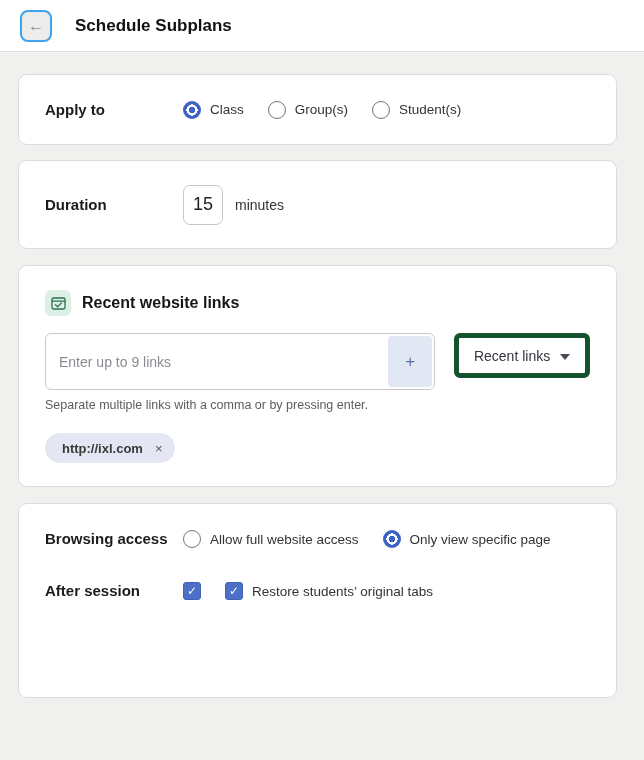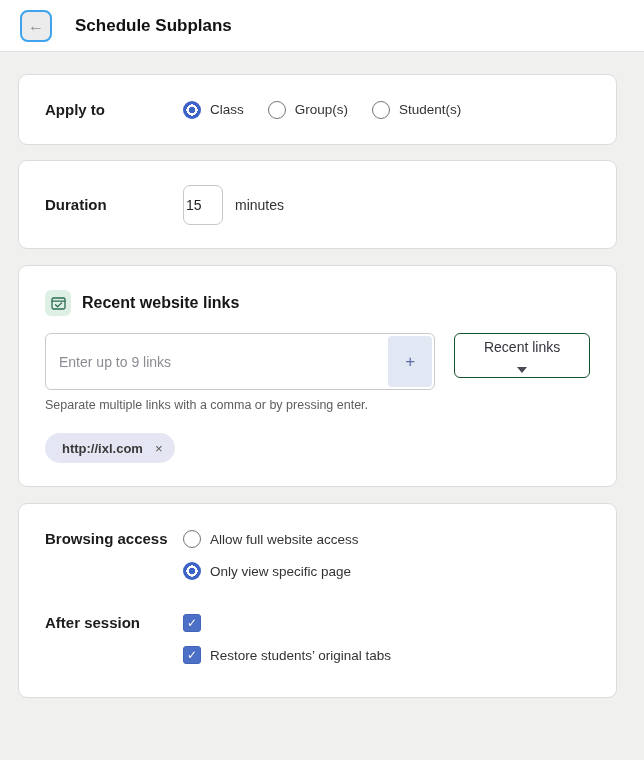--- a/index.html
+++ b/index.html
@@ -42,21 +42,21 @@
     width:18px; height:18px; border-radius:50%;
     border:1.5px solid #757575; background:#fff; flex-shrink:0;
   }
   .radio.selected {
     border:none;
     background:radial-gradient(circle, #3e63c6 0 3.5px, #fff 3.5px 5.7px, #3e63c6 5.7px 9px);
   }
 
   .duration-input {
     width:40px; height:40px; border:1px solid #c6c6c6; border-radius:7px;
-    text-align:left; font-size:14px; color:#222; font-family:inherit; outline:none;
+    text-align:center; font-size:18px; color:#222; font-family:inherit; outline:none;
   }
   .unit { margin-left:12px; font-size:14px; color:#333; }
 
   .card3-header { display:flex; align-items:center; gap:11px; }
   .badge {
     width:26px; height:26px; border-radius:6px; background:#def0e5;
     display:flex; align-items:center; justify-content:center; flex-shrink:0;
   }
   .card3 h2 { font-size:16px; font-weight:700; color:#161616; margin:0; }
   .input-row { display:flex; margin-top:17px; }
@@ -69,41 +69,41 @@
     font-size:14px; color:#222; font-family:inherit; background:transparent;
   }
   .link-input::placeholder { color:#8b8b94; }
   .add-btn {
     width:44px; height:100%; border:none; border-radius:4px;
     background:#e2e7f4; color:#5a6da8; font-size:17px; cursor:pointer; flex-shrink:0;
     font-family:inherit; line-height:1;
   }
   .recent-btn {
     margin-left:19px; width:137px; height:45px;
-    border:1px solid #14532d; border-radius:6px; background:#fff;
+    border:5px solid #14532d; border-radius:6px; background:#fff;
     display:flex; align-items:center; justify-content:center; gap:10px;
-    font-size:14px; font-weight:500; color:#34343e; cursor:pointer; font-family:inherit;flex-direction:column;
+    font-size:14px; font-weight:500; color:#34343e; cursor:pointer; font-family:inherit;
   }
   .caret {
     width:0; height:0;
     border-left:5px solid transparent; border-right:5px solid transparent;
     border-top:6px solid #4a4a55; margin-top:2px;
   }
   .helper { margin-top:8px; font-size:12.5px; color:#5d5d5d; }
   .chips { margin-top:21px; }
   .chip {
     display:inline-flex; align-items:center; height:30px; border-radius:15px;
     background:#e4e6f3; padding:0 13px 0 17px;
     font-size:13px; font-weight:600; color:#3a3a3a;
   }
   .chip-x { margin-left:12px; font-size:13px; color:#555; font-weight:400; cursor:pointer; }
 
   .group { display:flex; align-items:flex-start; }
   .group2 { margin-top:34px; }
-  .group-options { display:flex; flex-direction:column; gap:14px; }
+  .group-options { display:flex; flex-direction:row; gap:24px; }
   .checkbox {
     width:18px; height:18px; border-radius:3px; background:#4d70c7;
     border:1px solid #4264b8;
     display:flex; align-items:center; justify-content:center;
     color:#fff; font-size:12px; line-height:1; flex-shrink:0;
   }
 </style>
 </head>
 <body>
 

